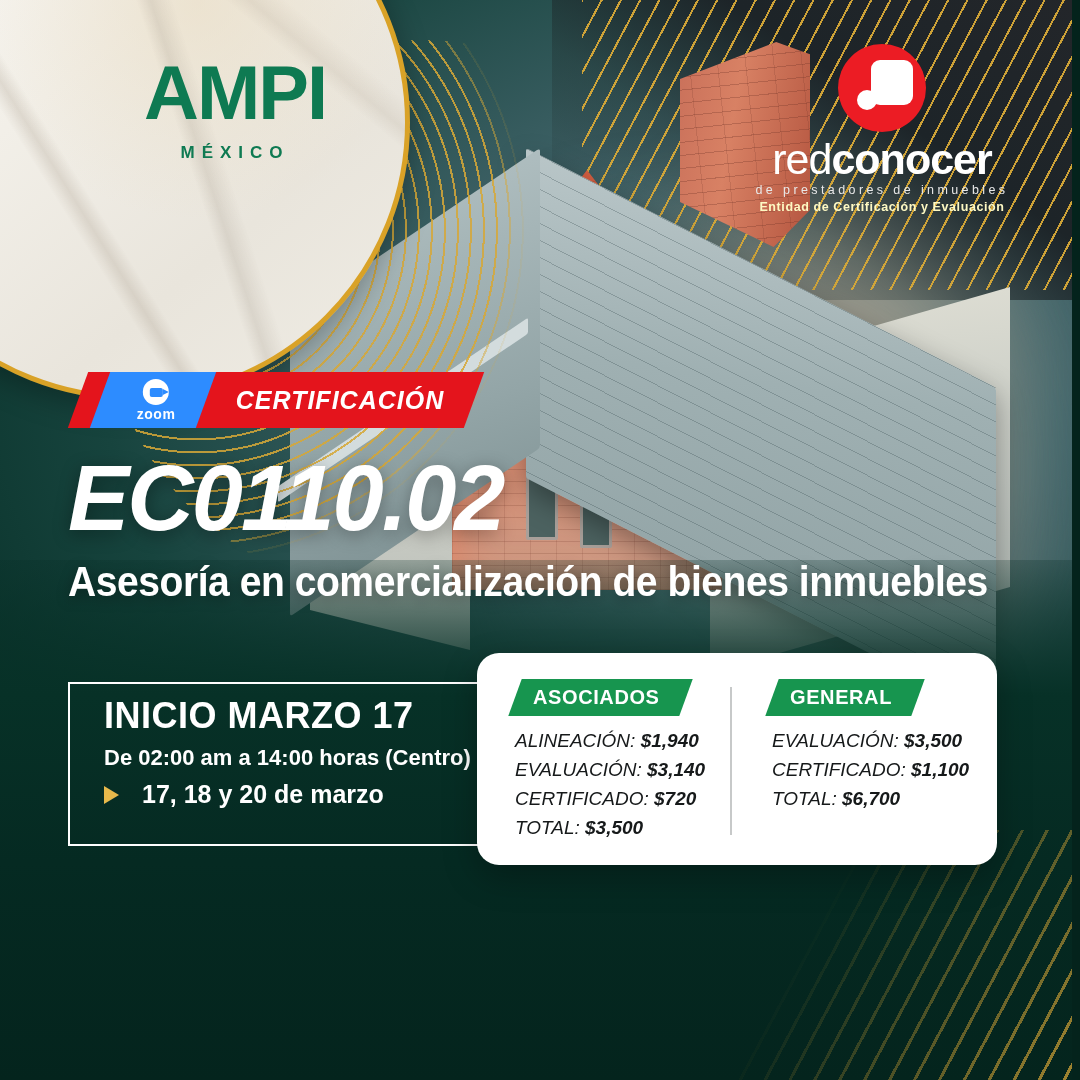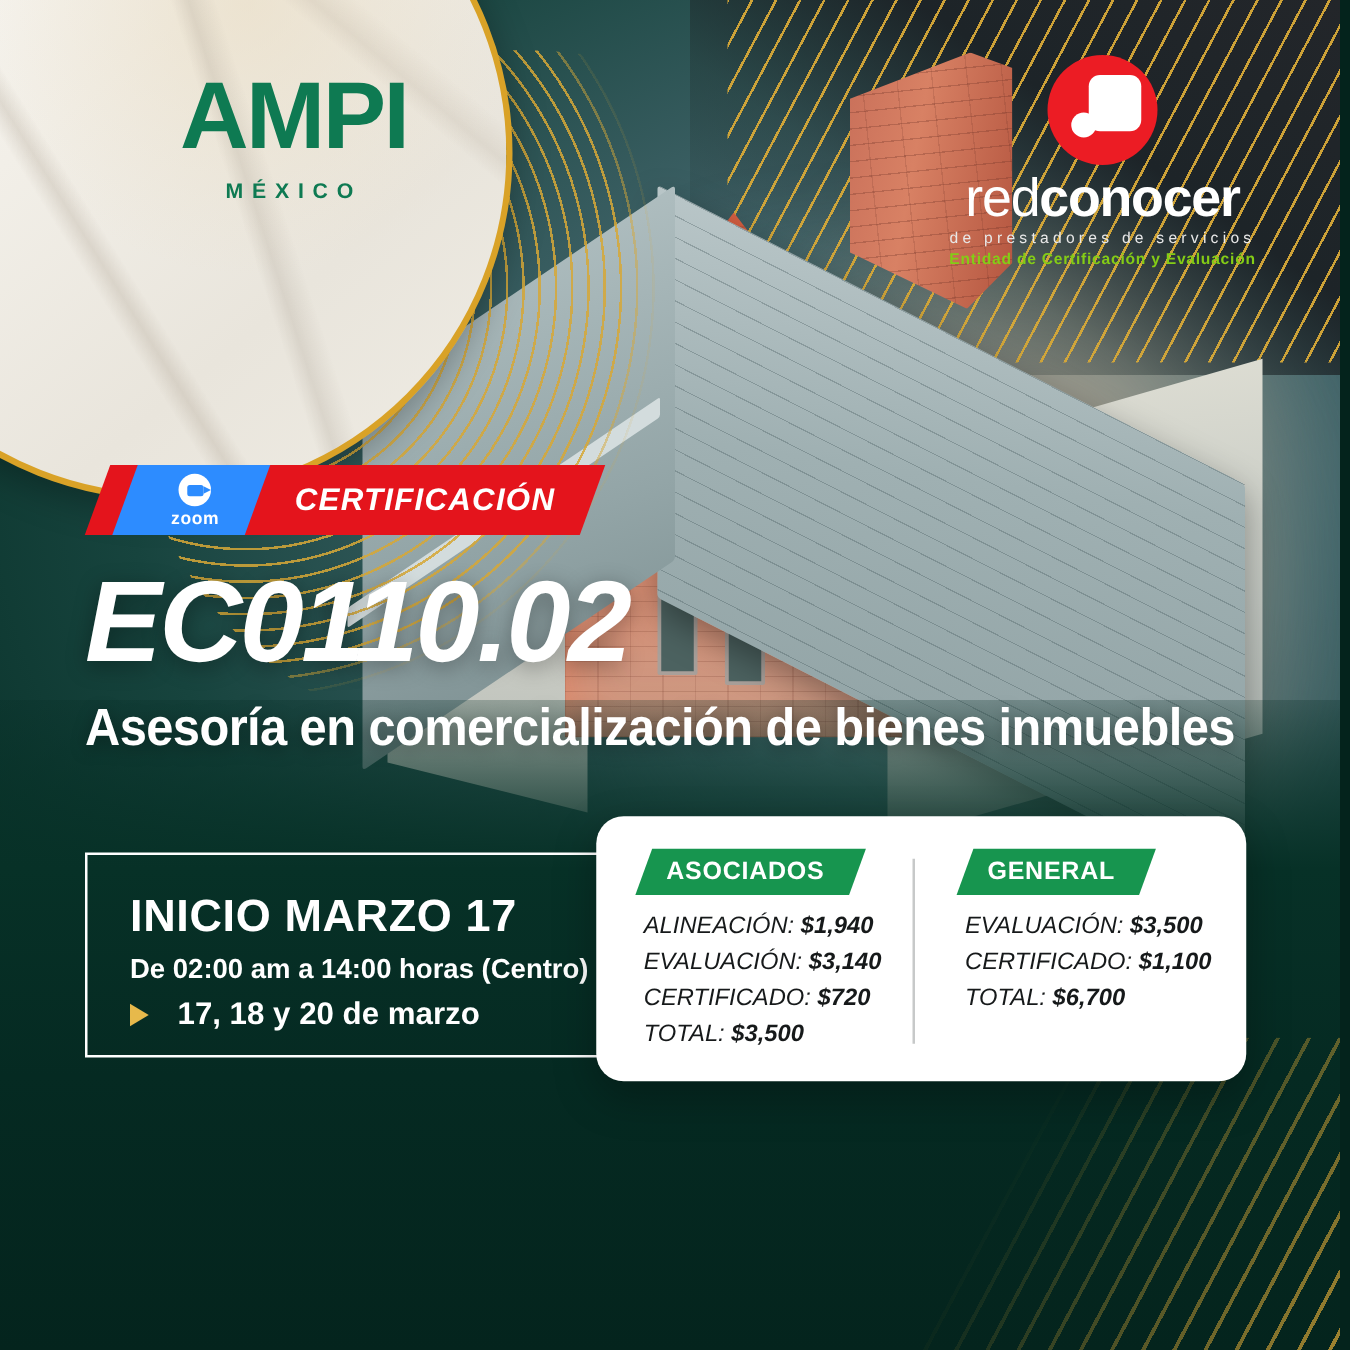--- a/index.html
+++ b/index.html
@@ -105,21 +105,21 @@
 
   
   .rc{position:absolute;right:40px;top:44px;width:300px;text-align:center;}
   .rc-mark{width:88px;height:88px;border-radius:50%;background:#ec1c24;position:relative;margin:0 auto;}
   .rc-sq{position:absolute;left:33px;top:16px;width:42px;height:45px;background:#fff;border-radius:9px;}
   .rc-dot{position:absolute;left:19px;top:46px;width:20px;height:20px;background:#fff;border-radius:50%;}
   .rc-word{margin-top:6px;font-size:43px;line-height:1;white-space:nowrap;}
   .rc-word .a{color:#fff;font-weight:300;letter-spacing:-1px;}
   .rc-word .b{color:#fff;font-weight:700;letter-spacing:-1px;}
   .rc-t1{margin-top:2px;font-size:12.5px;color:#e8e8e8;letter-spacing:3.4px;font-weight:500;}
-  .rc-t2{margin-top:3px;font-size:12.5px;color:#84cc16;letter-spacing:.6px;font-weight:700;}
+  .rc-t2{margin-top:3px;font-size:12.5px;color:#fef9c3;letter-spacing:.6px;font-weight:700;}
 
   
   .badge{position:absolute;left:78px;top:372px;height:56px;display:flex;align-items:stretch;}
   .bd-sliver{width:26px;background:#e4141c;transform:skewX(-20deg);}
   .bd-zoom{width:112px;background:#2d8cff;transform:skewX(-20deg);display:flex;flex-direction:column;
     align-items:center;justify-content:center;margin-left:-4px;}
   .bd-zoom-in{transform:skewX(20deg);display:flex;flex-direction:column;align-items:center;}
   .zi{width:26px;height:26px;border-radius:50%;background:#fff;display:flex;align-items:center;justify-content:center;}
   .zi i{display:block;width:13px;height:9px;background:#2d8cff;border-radius:2px;position:relative;}
   .zi i:after{content:"";position:absolute;right:-6px;top:1px;border-style:solid;
@@ -130,21 +130,21 @@
 
   
   .eco{position:absolute;left:68px;top:452px;font-size:92px;font-weight:800;font-style:italic;
     color:#fff;letter-spacing:-2px;line-height:1;text-shadow:0 4px 18px rgba(0,0,0,.35);}
   .subtitle{position:absolute;left:68px;top:558px;font-size:42px;font-weight:700;color:#fff;
     letter-spacing:-.5px;white-space:nowrap;transform:scaleX(.93);transform-origin:left center;
     text-shadow:0 3px 14px rgba(0,0,0,.35);}
 
   
   .sched{position:absolute;left:68px;top:682px;width:560px;height:160px;border:2px solid #fff;}
-  .sched-in{padding:28px 0 0 34px;}
+  .sched-in{padding:11px 0 0 34px;}
   .sched h3{margin:0;font-size:36px;font-weight:800;color:#fff;letter-spacing:.5px;}
   .sched p{margin:8px 0 0;font-size:22px;font-weight:700;color:#fff;}
   .sched .row3{display:flex;align-items:center;gap:23px;margin-top:9px;}
   .tri{width:0;height:0;border-style:solid;border-width:9px 0 9px 15px;
     border-color:transparent transparent transparent #e7b94b;}
   .sched .row3 span{font-size:25px;font-weight:700;color:#fff;}
 
   
   .card{position:absolute;left:477px;top:653px;width:520px;height:212px;background:#fff;
     border-radius:22px;box-shadow:0 12px 34px rgba(0,0,0,.28);display:flex;}
@@ -207,21 +207,21 @@
       <div class="ampi-sub">MÉXICO</div>
     </div>
   </div>
 
   <div class="rc">
     <div class="rc-mark">
       <div class="rc-sq"></div>
       <div class="rc-dot"></div>
     </div>
     <div class="rc-word"><span class="a">red</span><span class="b">conocer</span></div>
-    <div class="rc-t1">de prestadores de servicios</div>
+    <div class="rc-t1">de prestadores de inmuebles</div>
     <div class="rc-t2">Entidad de Certificación y Evaluación</div>
   </div>
 
   <div class="badge">
     <div class="bd-sliver"></div>
     <div class="bd-zoom">
       <div class="bd-zoom-in">
         <div class="zi">
             <i></i>
           </div>

